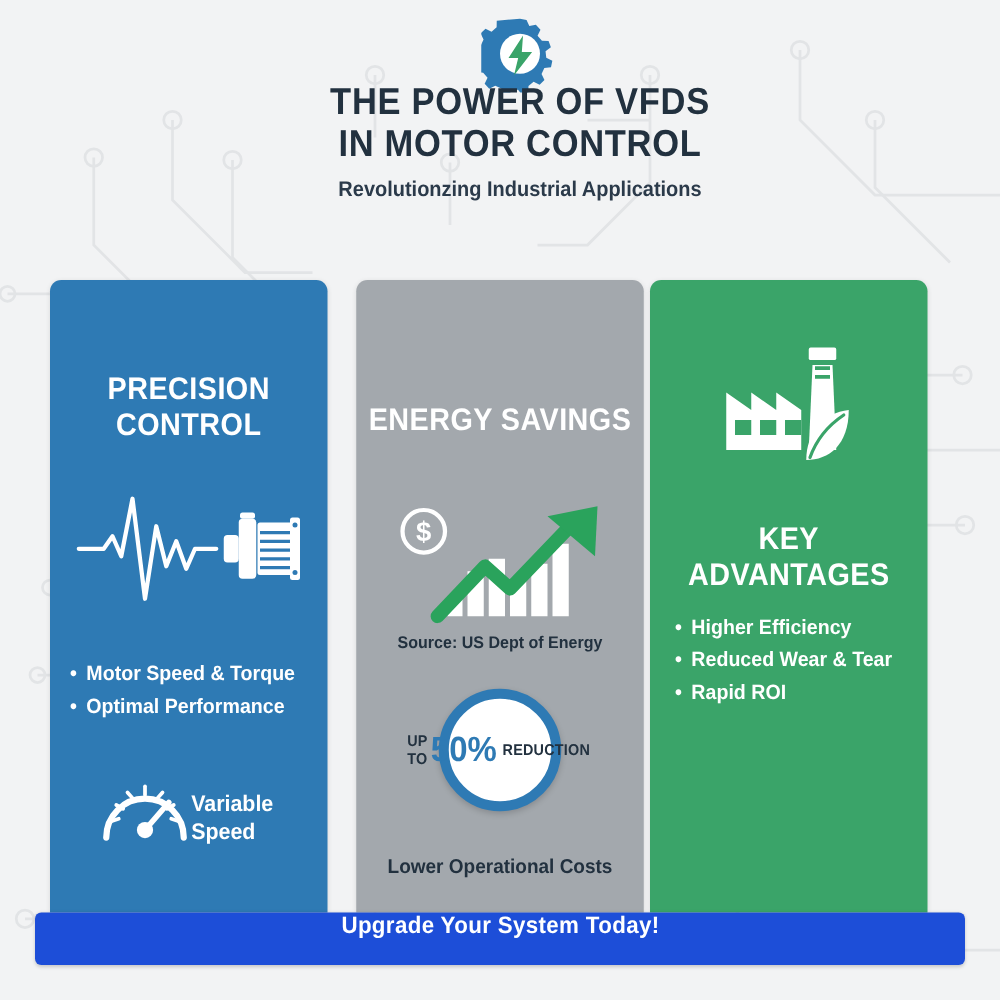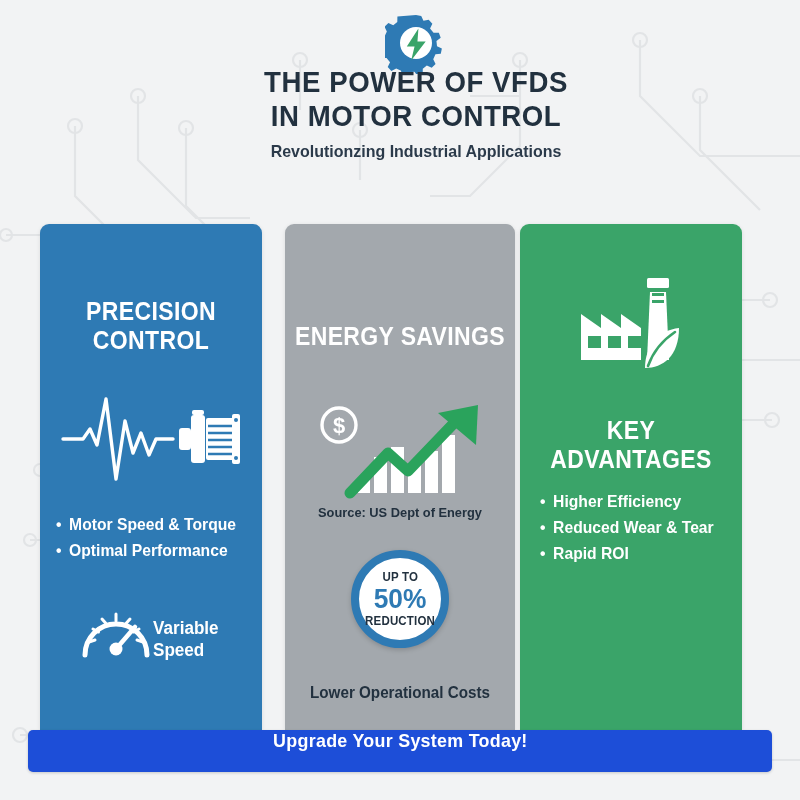--- a/index.html
+++ b/index.html
@@ -63,21 +63,21 @@
   .vs-row { display:flex; align-items:flex-end; justify-content:center; gap:0; }
   .vs-label {
     font-weight:bold; font-size:18px; line-height:22px; text-align:left;
     transform:scaleX(.95); transform-origin:left center;
   }
 
   
   .badge {
     width:98px; height:98px; border-radius:50%;
     background:#fff; border:8px solid #2e7ab4;
-    display:flex; flex-direction:column; align-items:center; justify-content:center;
+    display:flex; flex-direction:row; align-items:center; justify-content:center;
     margin:0 auto; box-shadow:0 2px 5px rgba(0,0,0,.18);
   }
   .badge-top, .badge-bot {
     color:#22313f; font-weight:bold; font-size:12.5px; line-height:14px;
     letter-spacing:.2px; transform:scaleX(.92);
   }
   .badge-mid {
     color:#2e7ab4; font-weight:bold; font-size:28px; line-height:30px;
     transform:scaleX(.94);
   }
@@ -176,21 +176,21 @@
         <g stroke="#2e7ab4" stroke-width="2.6">
           <path d="M147 33 H171 M147 40 H171 M147 47 H171 M147 54 H171 M147 61 H171"></path>
         </g>
         <g fill="#2e7ab4">
             <circle cx="175" cy="27" r="2"></circle>
             <circle cx="175" cy="65" r="2"></circle>
           </g>
       </svg>
     </div>
 
-    <ul class="bullets" style="margin-top:22px;">
+    <ul class="bullets" style="margin-top:36px;">
       <li>Motor Speed &amp; Torque</li>
       <li>Optimal Performance</li>
     </ul>
 
     <div class="vs-row" style="margin-top:34px;">
       <svg width="74" height="64" viewBox="0 0 74 64">
         <path d="M6 58 A31 31 0 1 1 68 58" fill="none" stroke="#ffffff" stroke-width="5" stroke-linecap="round"></path>
         <g stroke="#ffffff" stroke-width="3" stroke-linecap="round">
           <path d="M10 45 L16 43"></path>
             <path d="M14 32 L19.5 35"></path>

